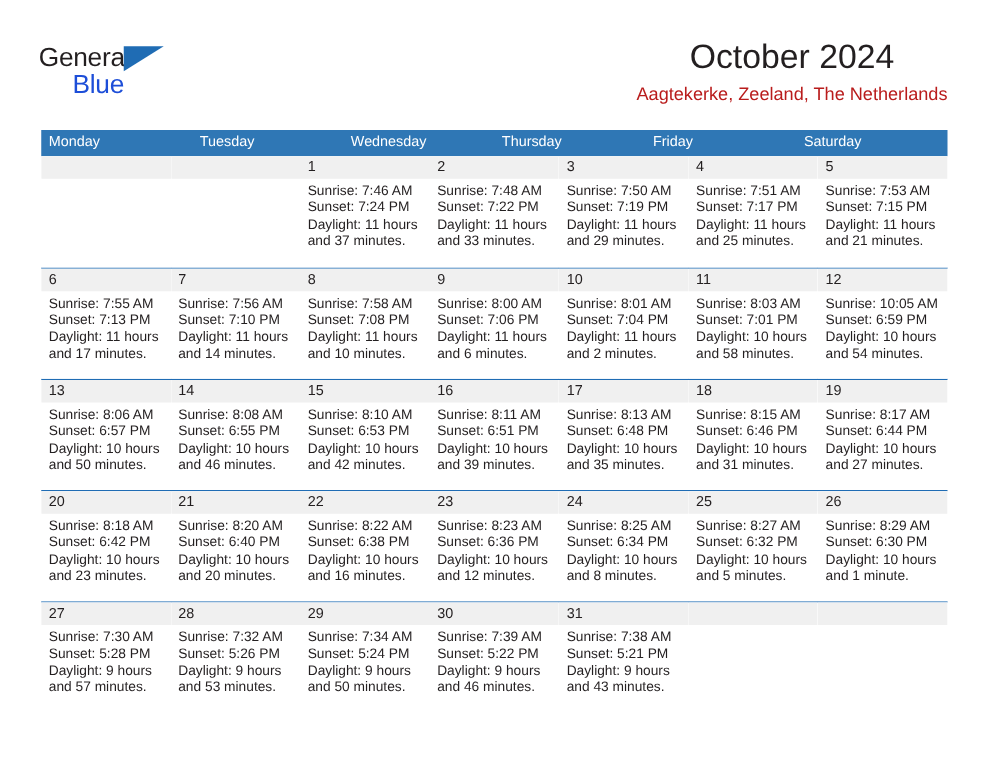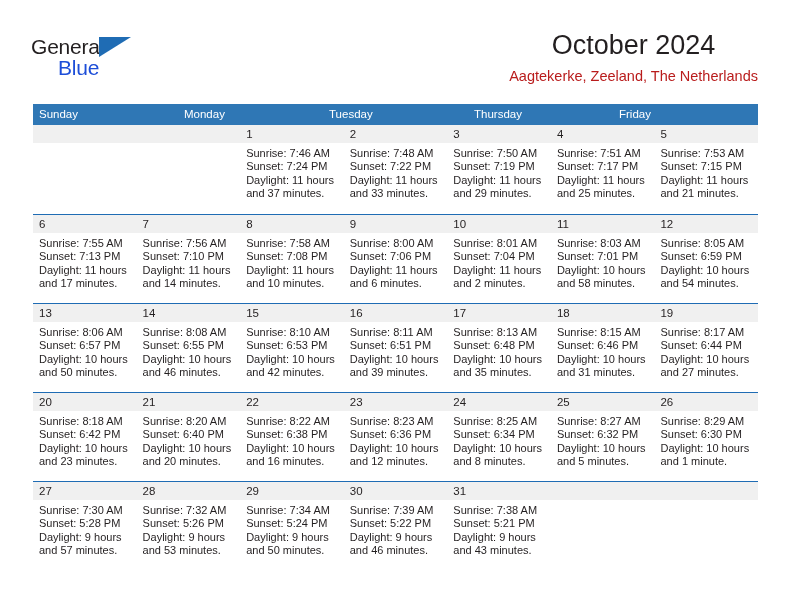--- a/index.html
+++ b/index.html
@@ -172,25 +172,26 @@
     <div class="title-block">
       <h1 class="cal-title">October 2024</h1>
       <h2 class="cal-subtitle">Aagtekerke, Zeeland, The Netherlands</h2>
     </div>
 
   </div>
 
   <div class="calendar">
 
     <div class="dow-row">
-      <div class="dow">Sunday</div>
       <div class="dow">Monday</div>
       <div class="dow">Tuesday</div>
+      <div class="dow">Wednesday</div>
       <div class="dow">Thursday</div>
       <div class="dow">Friday</div>
+      <div class="dow">Saturday</div>
     </div>
 
     <div id="weeks-container">
         <div class="week">
           <div class="day empty">
             <div class="day-num-band"></div>
             <div class="day-info">
               <div></div>
               <div></div>
               <div></div>
@@ -303,21 +304,21 @@
             <div class="day-info">
               <div>Sunrise: 8:03 AM</div>
               <div>Sunset: 7:01 PM</div>
               <div>Daylight: 10 hours</div>
               <div>and 58 minutes.</div>
             </div>
           </div>
           <div class="day">
             <div class="day-num-band">12</div>
             <div class="day-info">
-              <div>Sunrise: 8:05 AM</div>
+              <div>Sunrise: 10:05 AM</div>
               <div>Sunset: 6:59 PM</div>
               <div>Daylight: 10 hours</div>
               <div>and 54 minutes.</div>
             </div>
           </div>
         </div>
         <div class="week">
           <div class="day">
             <div class="day-num-band">13</div>
             <div class="day-info">

